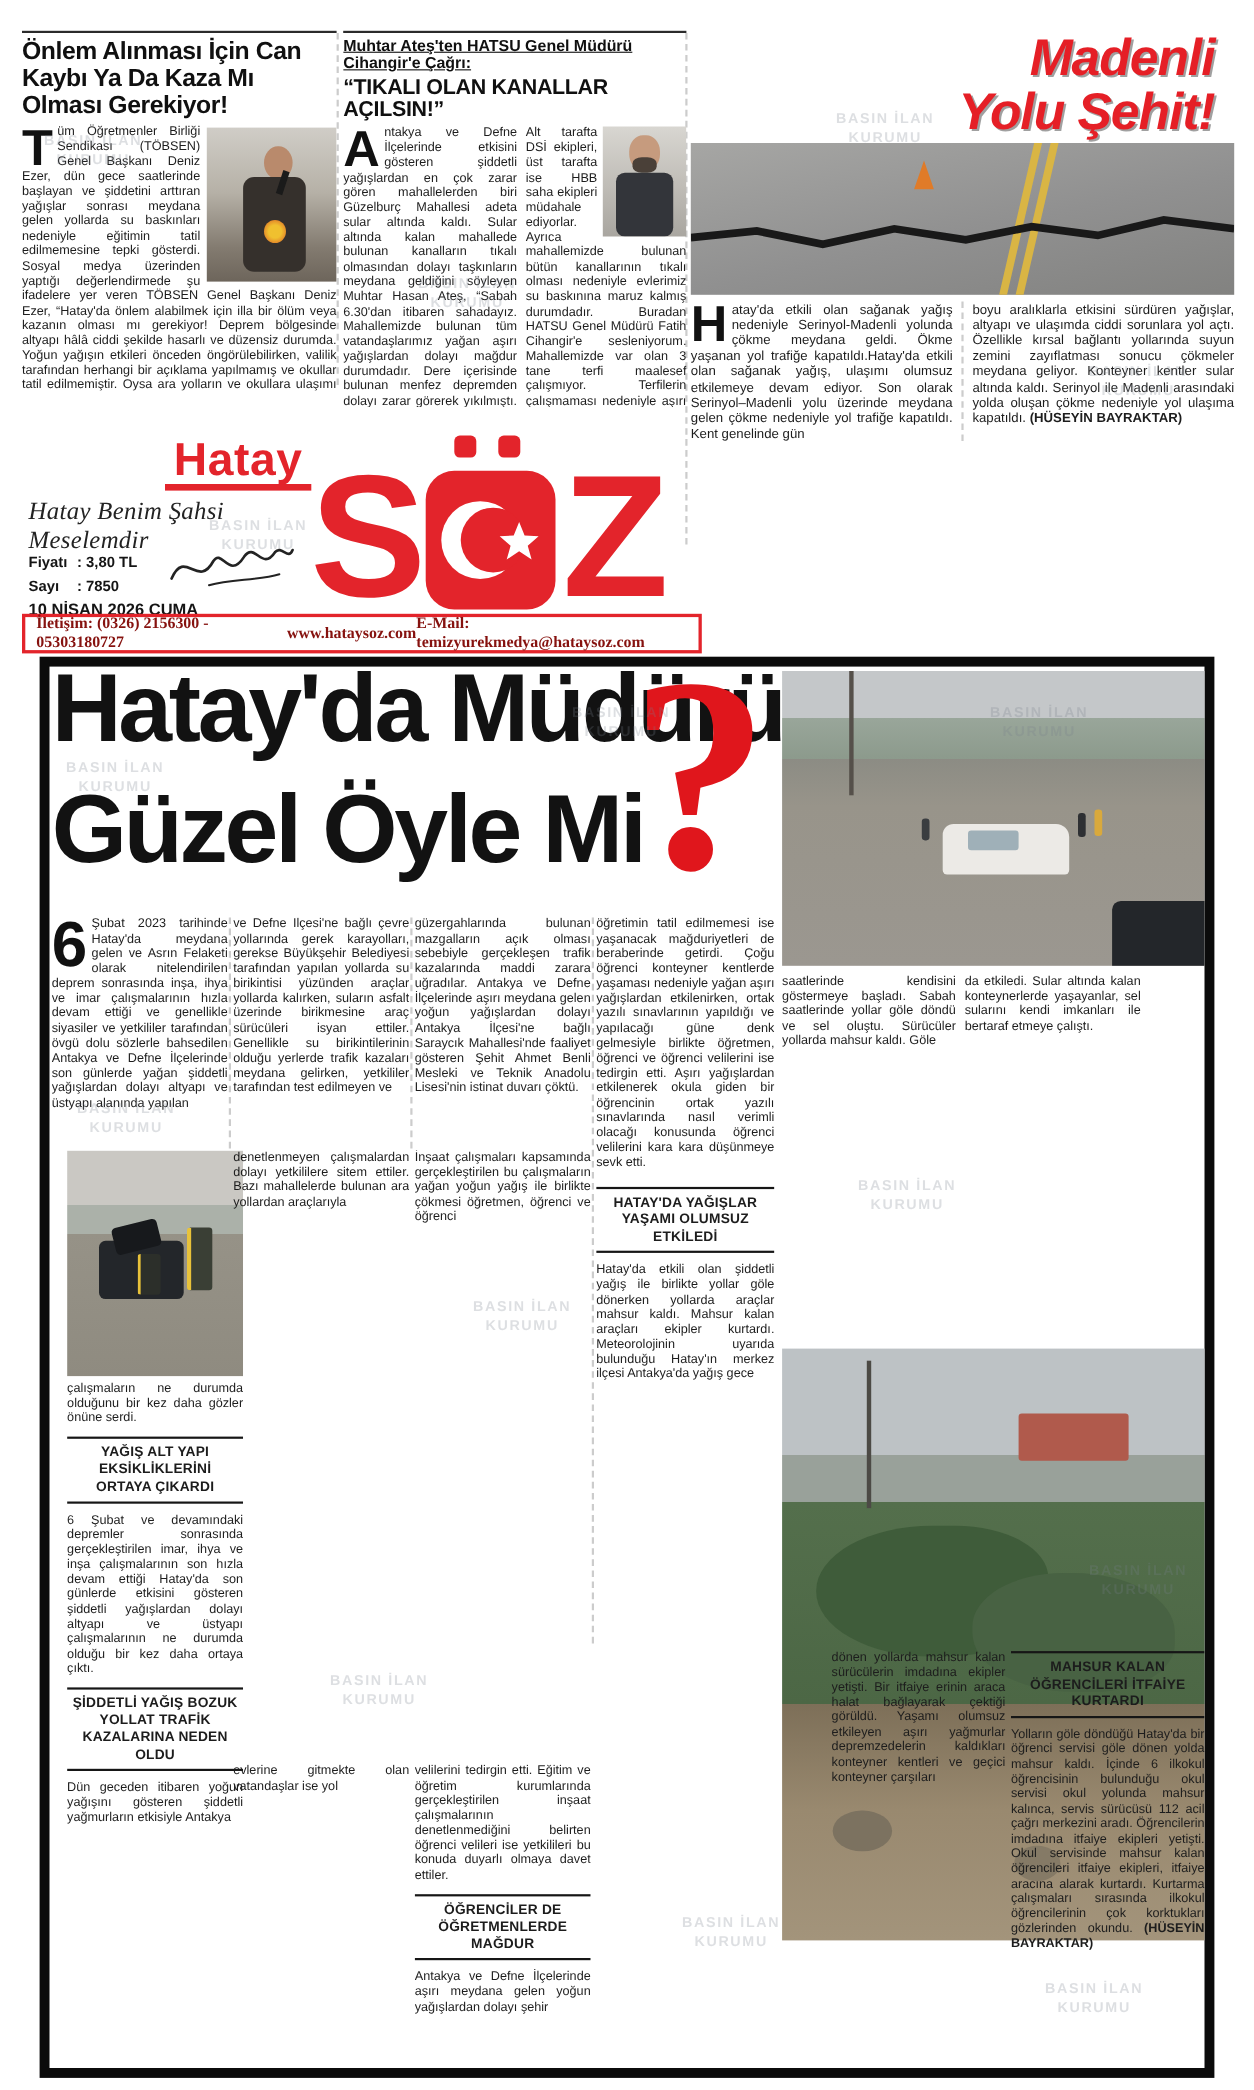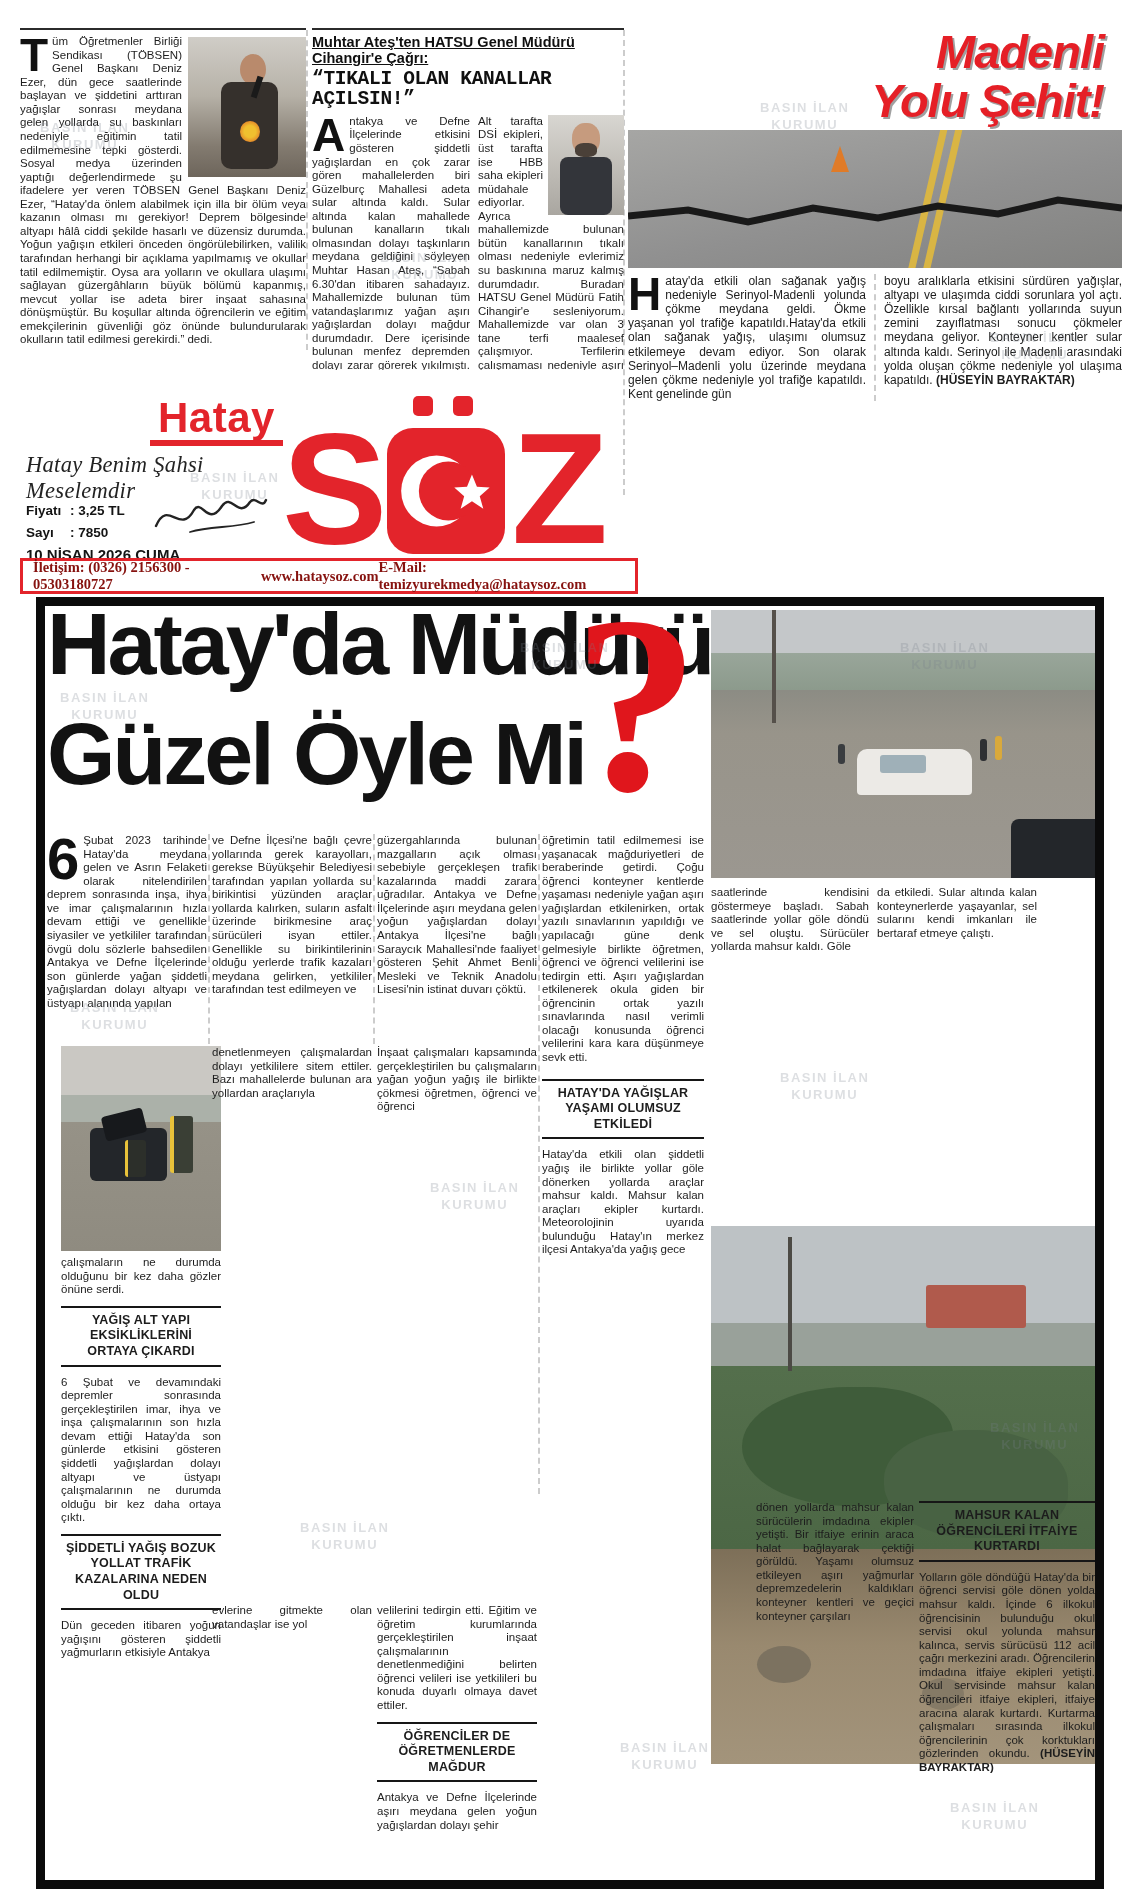--- a/index.html
+++ b/index.html
@@ -14,21 +14,21 @@
   .byline{font-weight:bold;}
   .subhead{font-weight:bold;font-size:12.5px;text-align:center;text-transform:uppercase;
            border-top:2px solid #161616;border-bottom:2px solid #161616;
            padding:5px 2px;margin:9px 0;line-height:1.25;letter-spacing:.2px;}
   .vdash{position:absolute;width:0;border-left:2px dashed #cccccc;}
   
   #art1{left:20px;top:28px;width:286px;height:320px;border-top:2px solid #2b2b2b;padding-top:5px;overflow:hidden;}
   #art1 h1{margin:0 0 6px 0;font-size:22.5px;line-height:1.08;letter-spacing:-.4px;color:#101010;}
   #art2{left:312px;top:28px;width:312px;height:335px;border-top:2px solid #2b2b2b;padding-top:5px;overflow:hidden;}
   #art2 .kicker{font-size:14.5px;font-weight:bold;margin:0 0 2px 0;line-height:1.1;color:#101010;text-decoration:underline;}
-  #art2 h2{margin:0 0 5px 0;font-size:19.5px;line-height:1.05;letter-spacing:-.3px;color:#101010;font-family:Liberation Mono, monospace;}
+  #art2 h2{margin:0 0 5px 0;font-size:19.5px;line-height:1.05;letter-spacing:-.3px;color:#101010;}
   .cols2{display:flex;gap:8px;}
   #art2 .ca{width:158px;} #art2 .cb{width:146px;}
   #art3{left:628px;top:28px;width:494px;}
   .serinyol{font-size:47px;line-height:1.04;font-weight:bold;font-style:italic;color:#e51f26;
             text-align:right;padding-right:18px;letter-spacing:-1px;
             text-shadow:2px 2px 0 rgba(45,45,45,.45), -1px -1px 0 rgba(255,255,255,.65);}
   #art3 .cols2{margin-top:6px;}
   #art3 .ca{width:240px;} #art3 .cb{width:240px;border-left:2px dashed #cccccc;padding-left:8px;}
   
   .hatay-logo{left:150px;top:396px;font-size:42px;font-weight:bold;color:#e3242b;
@@ -71,20 +71,21 @@
       text-align:center;letter-spacing:1.5px;line-height:1.3;pointer-events:none;}
   .wm span{display:block;}
 </style>
 </head>
 <body>
 
 <div class="vdash" style="left:306px;top:30px;height:320px;"></div>
 <div class="vdash" style="left:623px;top:30px;height:465px;"></div>
 
 <div id="art1" class="abs">
+  <h1>Önlem Alınması İçin Can Kaybı Ya Da Kaza Mı Olması Gerekiyor!</h1>
   <div class="art-body">
     <div class="ph photo-rally" style="float:right;width:118px;height:140px;margin:2px 0 4px 6px;">
       <div class="p" style="left:44%;top:12%;width:22%;height:22%;border-radius:50%;background:#b98a6c;"></div>
       <div class="p" style="left:28%;top:32%;width:48%;height:62%;border-radius:10px;background:#35302c;"></div>
       <div class="p" style="left:44%;top:60%;width:17%;height:15%;border-radius:50%;background:radial-gradient(circle,#f0c02f 40%,#d85c25 100%);"></div>
       <div class="p" style="left:56%;top:28%;width:5%;height:16%;background:#1a1a1a;transform:rotate(18deg);"></div>
     </div>
     <span class="dc">T</span><span>üm Öğretmenler Birliği Sendikası (TÖBSEN) Genel Başkanı Deniz Ezer, dün gece saatlerinde başlayan ve şiddetini arttıran yağışlar sonrası meydana gelen yollarda su baskınları nedeniyle eğitimin tatil edilmemesine tepki gösterdi. Sosyal medya üzerinden yaptığı değerlendirmede şu ifadelere yer veren TÖBSEN Genel Başkanı Deniz Ezer, “Hatay'da önlem alabilmek için illa bir ölüm veya kazanın olması mı gerekiyor! Deprem bölgesinde altyapı hâlâ ciddi şekilde hasarlı ve düzensiz durumda. Yoğun yağışın etkileri önceden öngörülebilirken, valilik tarafından herhangi bir açıklama yapılmamış ve okullar tatil edilmemiştir. Oysa ara yolların ve okullara ulaşımı sağlayan güzergâhların büyük bölümü kapanmış, mevcut yollar ise adeta birer inşaat sahasına dönüşmüştür. Bu koşullar altında öğrencilerin ve eğitim emekçilerinin güvenliği göz önünde bulundurularak okulların tatil edilmesi gerekirdi.” dedi.</span>
   </div>
 </div>
@@ -130,21 +131,21 @@
   </div>
 </div>
 
 <div class="abs hatay-logo">Hatay</div>
 <div class="abs slogan">Hatay Benim Şahsi Meselemdir</div>
 <svg class="abs sig" width="120" height="48" viewBox="0 0 120 48">
   <path d="M6,34 C18,6 30,44 44,18 C52,6 58,36 72,14 C82,0 88,28 100,10 C106,3 112,18 116,8" fill="none" stroke="#232323" stroke-width="2.4" stroke-linecap="round"></path>
   <path d="M40,40 C60,34 84,36 104,30" fill="none" stroke="#232323" stroke-width="1.8" stroke-linecap="round"></path>
 </svg>
 <div class="abs mast-info">
-  <div><span class="lbl">Fiyatı</span><span>: 3,25 TL</span></div>
+  <div><span class="lbl">Fiyatı</span><span>: 3,80 TL</span></div>
   <div><span class="lbl">Sayı</span><span>: 7850</span></div>
   <div class="mast-date">10 NİSAN 2026 CUMA</div>
 </div>
 <div class="abs soz">
   <span class="soz-letter">S</span>
   <span class="soz-o">
     <span class="dot d1"></span>
     <span class="dot d2"></span>
     <span class="obox">
       <svg width="118" height="126" viewBox="0 0 100 100">

